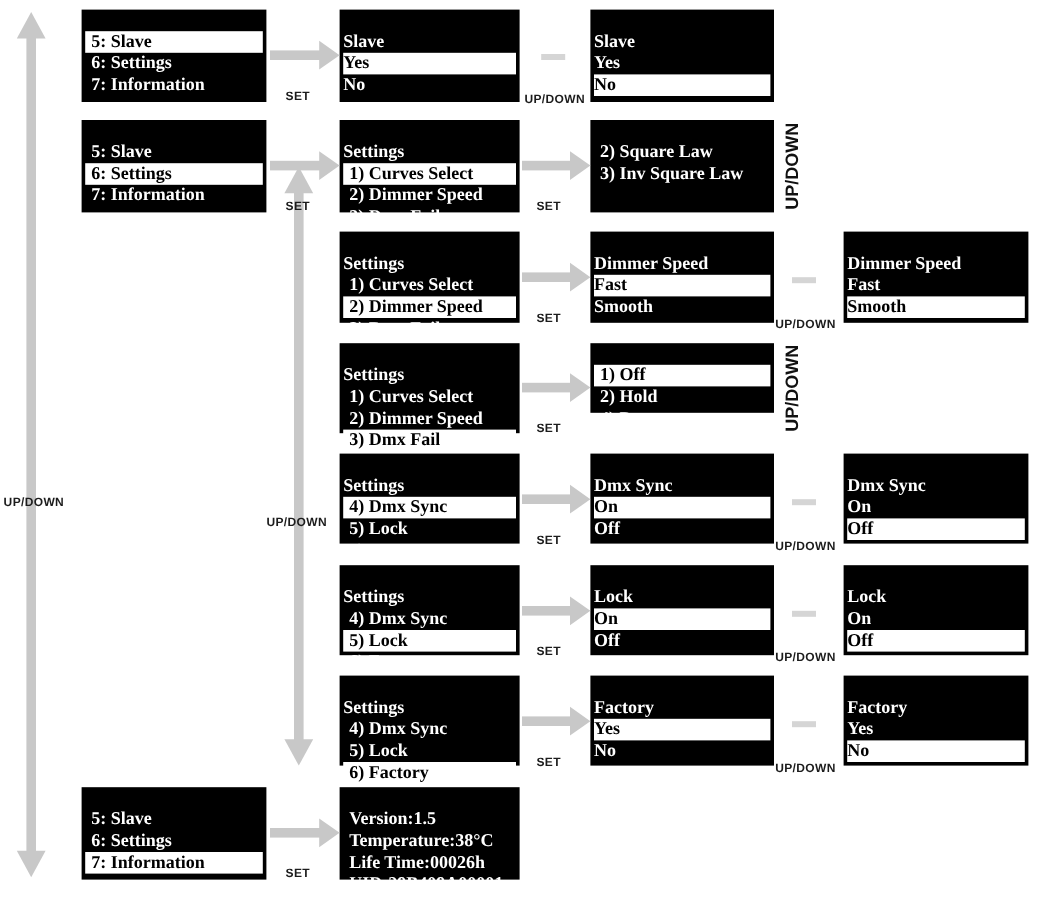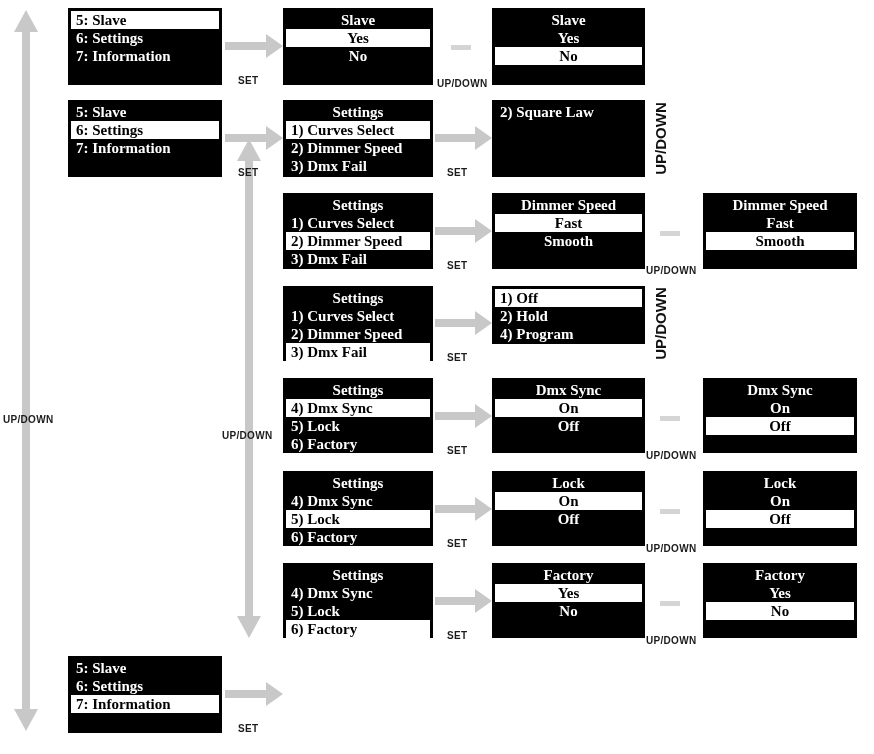--- a/index.html
+++ b/index.html
@@ -1,22 +1,22 @@
 <!DOCTYPE html>
 <html><head>
 <meta charset="utf-8">
 <style>
   html,body{margin:0;padding:0;background:#ffffff;}
   #stage{position:relative;width:874px;height:754px;background:#ffffff;overflow:hidden;
          font-family:"Liberation Serif",serif;}
   
-  .screen{position:absolute;background:#000;box-sizing:border-box;padding-top:3px;}
+  .screen{position:absolute;background:#000;box-sizing:border-box;padding-top:18px;}
   .ln{height:18px;line-height:18px;font-weight:bold;font-size:15px;color:#fff;
       margin:0 3px;white-space:nowrap;overflow:hidden;font-family:"Liberation Serif",serif;}
-  .ln.c{text-align:center;}
+  .ln.c{}
   .ln.l{padding-left:5px;}
   .ln.hl{background:#fff;color:#000;}
   
   .lbl{position:absolute;font:bold 10px "Liberation Sans",sans-serif;color:#1c1c1c;
        letter-spacing:.3px;white-space:nowrap;z-index:5;margin-top:48px;}
   .dash{position:absolute;width:20px;height:5px;background:#d5d5d5;z-index:5;}
   
   .rot{position:absolute;display:flex;align-items:center;justify-content:center;z-index:5;}
   .rot span{transform:rotate(-90deg);white-space:nowrap;
             font:bold 15px "Liberation Sans",sans-serif;color:#111;}
@@ -95,20 +95,21 @@
     <div class="ln l">2) Dimmer Speed</div>
     <div class="ln l">3) Dmx Fail</div>
   </div>
   <div class="lbl" style="left:447px;top:119px">SET</div>
   <div class="harrow" style="left:435px;top:126px;width:57px">
     <div class="shaft"></div>
       <div class="head"></div>
   </div>
   <div class="screen" style="left:492px;top:100px;width:153px;height:77px">
     <div class="ln l">2) Square Law</div>
+    <div class="ln l">3) Inv Square Law</div>
   </div>
   <div class="rot" style="left:632px;top:100px;width:56px;height:77px">
     <span>UP/DOWN</span>
   </div>
 
   <div class="screen" style="left:283px;top:193px;width:150px;height:76px">
     <div class="ln c">Settings</div>
     <div class="ln l">1) Curves Select</div>
     <div class="ln l hl">2) Dimmer Speed</div>
     <div class="ln l">3) Dmx Fail</div>
@@ -226,14 +227,20 @@
   <div class="screen" style="left:68px;top:656px;width:154px;height:77px">
     <div class="ln l">5: Slave</div>
     <div class="ln l">6: Settings</div>
     <div class="ln l hl">7: Information</div>
   </div>
   <div class="lbl" style="left:238px;top:675px">SET</div>
   <div class="harrow" style="left:225px;top:682px;width:58px">
     <div class="shaft"></div>
       <div class="head"></div>
   </div>
+  <div class="screen" style="left:283px;top:656px;width:150px;height:77px">
+    <div class="ln l">Version:1.5</div>
+    <div class="ln l">Temperature:38°C</div>
+    <div class="ln l">Life Time:00026h</div>
+    <div class="ln l">UID:29B409A00001</div>
+  </div>
 
 </div>
 
 </body></html>

